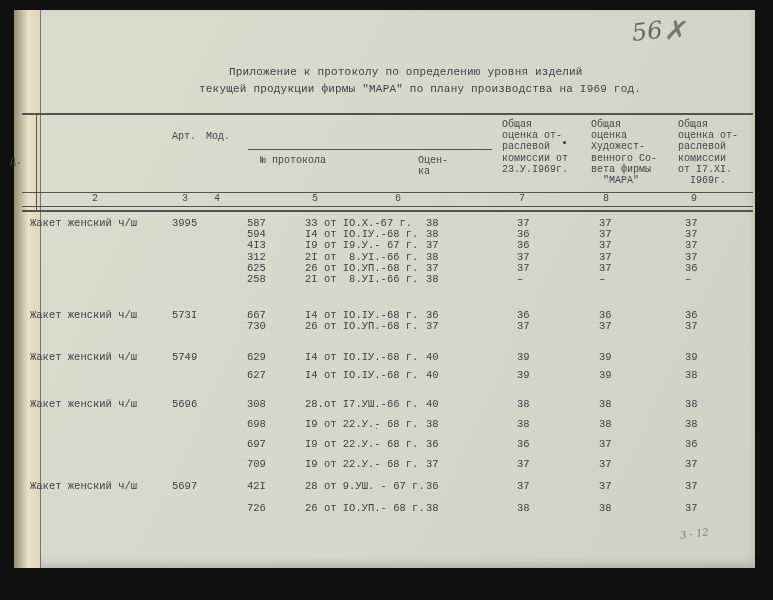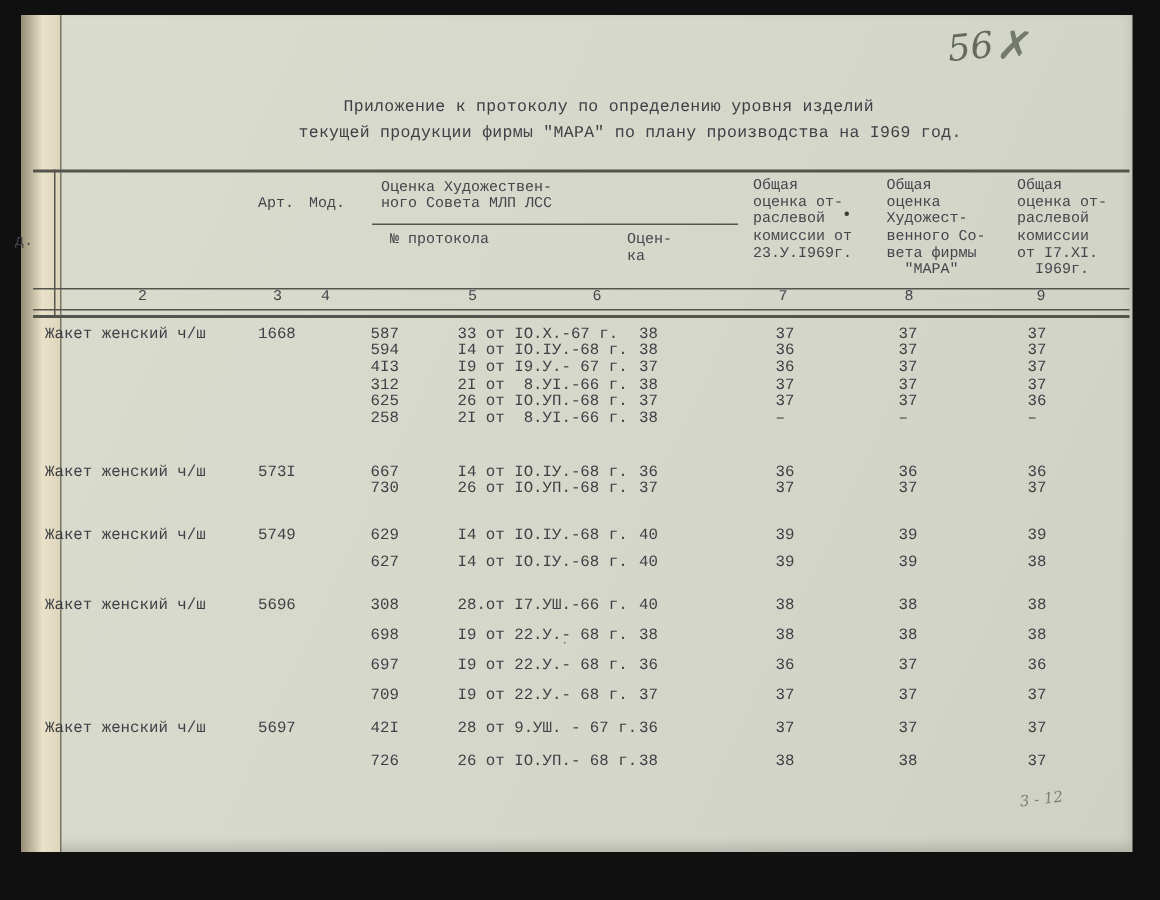--- a/index.html
+++ b/index.html
@@ -95,22 +95,20 @@
   <div class="hline" id="rule-top"></div>
   <div class="hline" id="rule-council"></div>
   <div class="hline" id="rule-mid"></div>
   <div class="hline" id="rule-num1"></div>
   <div class="hline" id="rule-num2"></div>
   <div class="vline"></div>
 
   <div class="hdr" id="h-frag">д.</div>
   <div class="hdr" id="h-art">Арт.</div>
   <div class="hdr" id="h-mod">Мод.</div>
-  <div class="hdr" id="h-council">Оценка Художествен-
-ного Совета МЛП ЛСС</div>
   <div class="hdr" id="h-proto">№ протокола</div>
   <div class="hdr" id="h-score">Оцен-
 ка</div>
   <div class="hdr" id="h-c7">Общая
 оценка от-
 раслевой
 комиссии от
 23.У.I969г.</div>
   <div class="hdr" id="h-c8">Общая
 оценка
@@ -131,21 +129,21 @@
   <span class="colnum n5">5</span>
   <span class="colnum n6">6</span>
   <span class="colnum n7">7</span>
   <span class="colnum n8">8</span>
   <span class="colnum n9">9</span>
 
   <div id="groups">
       <div class="group g0">
         <div class="trow">
           <span class="cell name">Жакет женский ч/ш</span>
-          <span class="cell art">1668</span>
+          <span class="cell art">3995</span>
           <span class="cell mod">587</span>
           <span class="cell proto">33 от IO.X.-67 г.</span>
           <span class="cell c6">38</span>
           <span class="cell c7">37</span>
           <span class="cell c8">37</span>
           <span class="cell c9">37</span>
         </div>
         <div class="trow">
           <span class="cell name"></span>
           <span class="cell art"></span>

